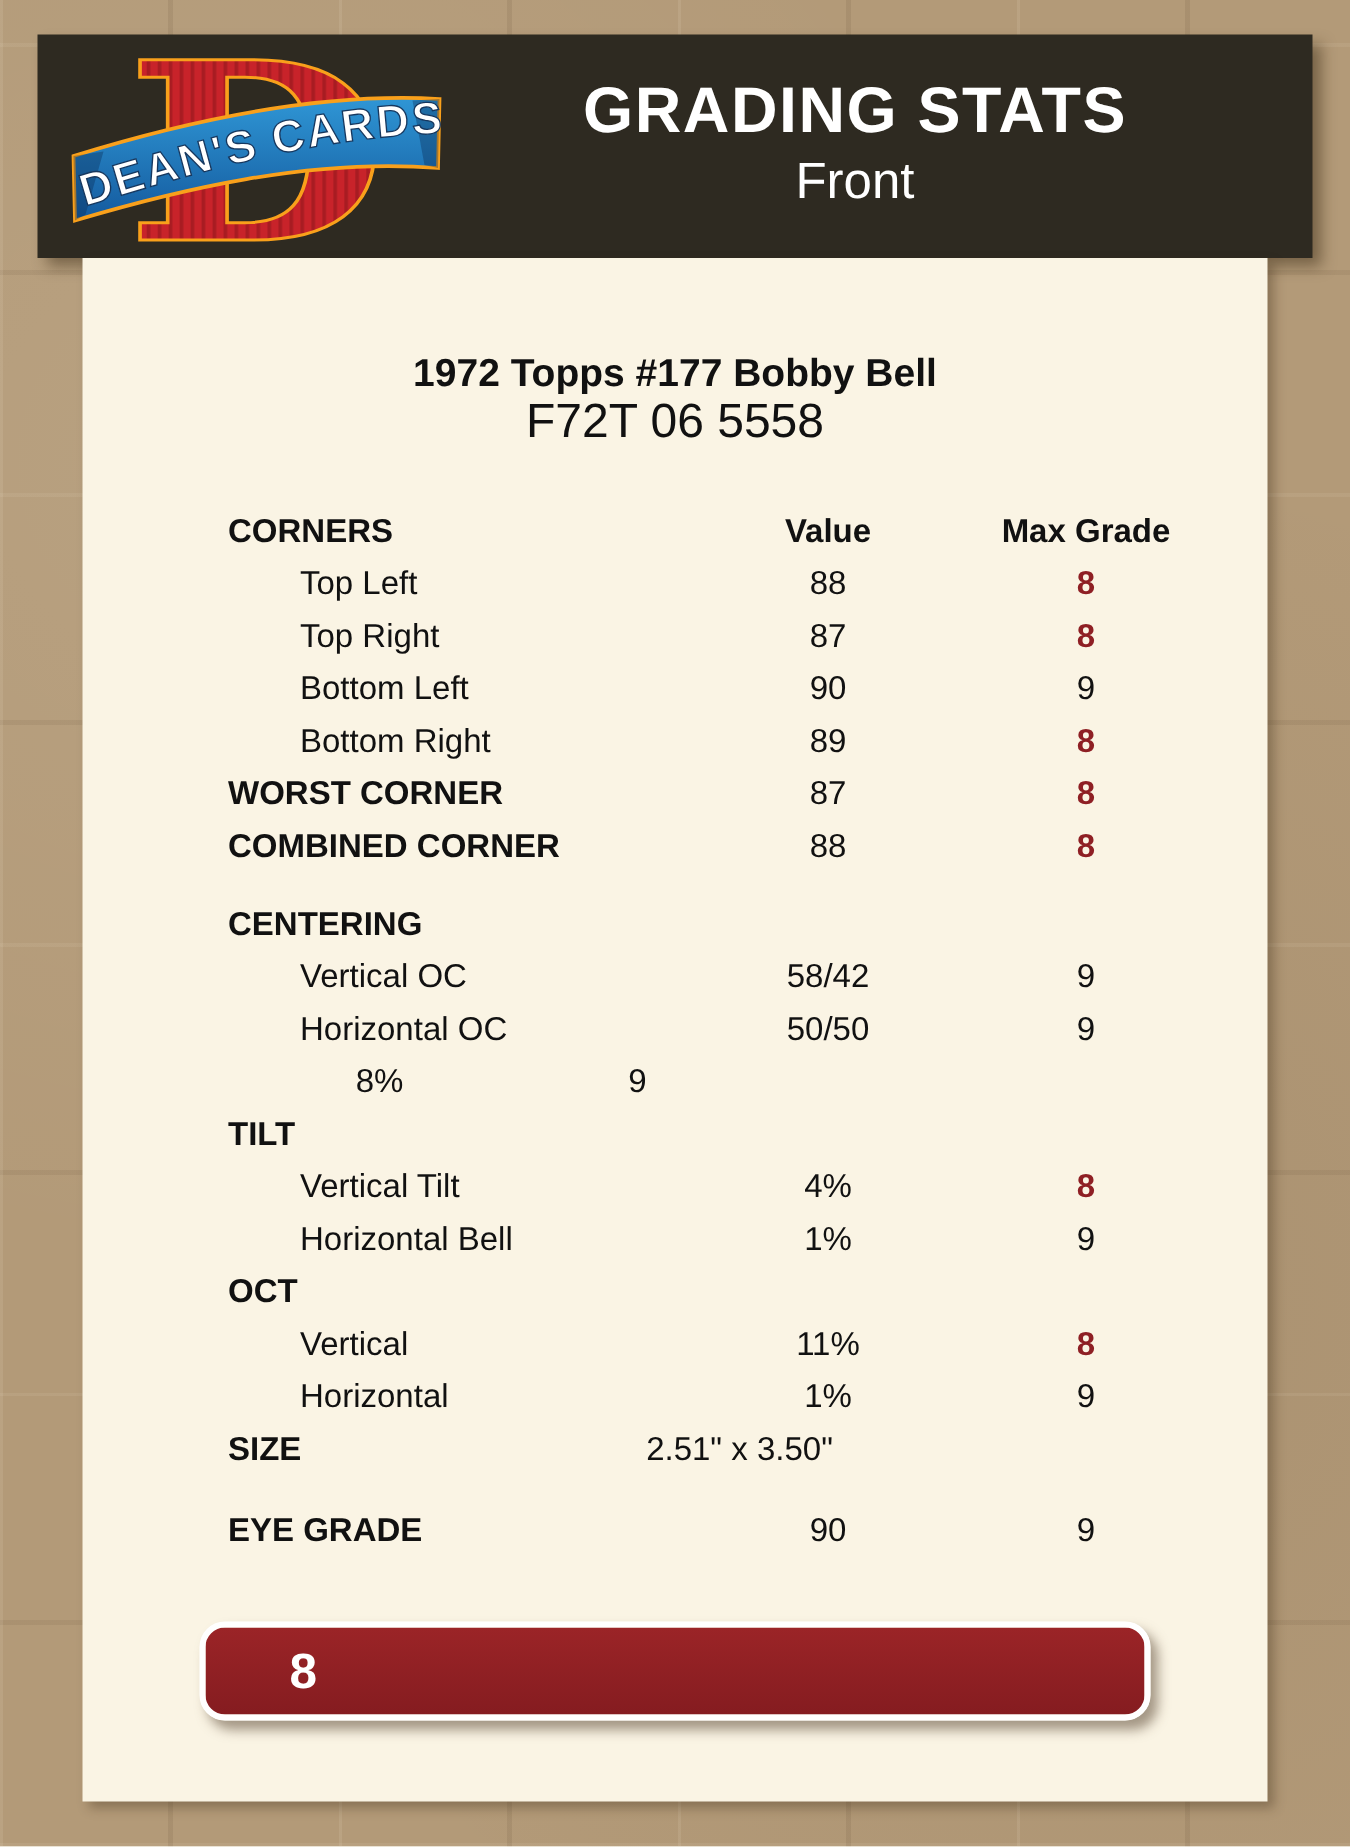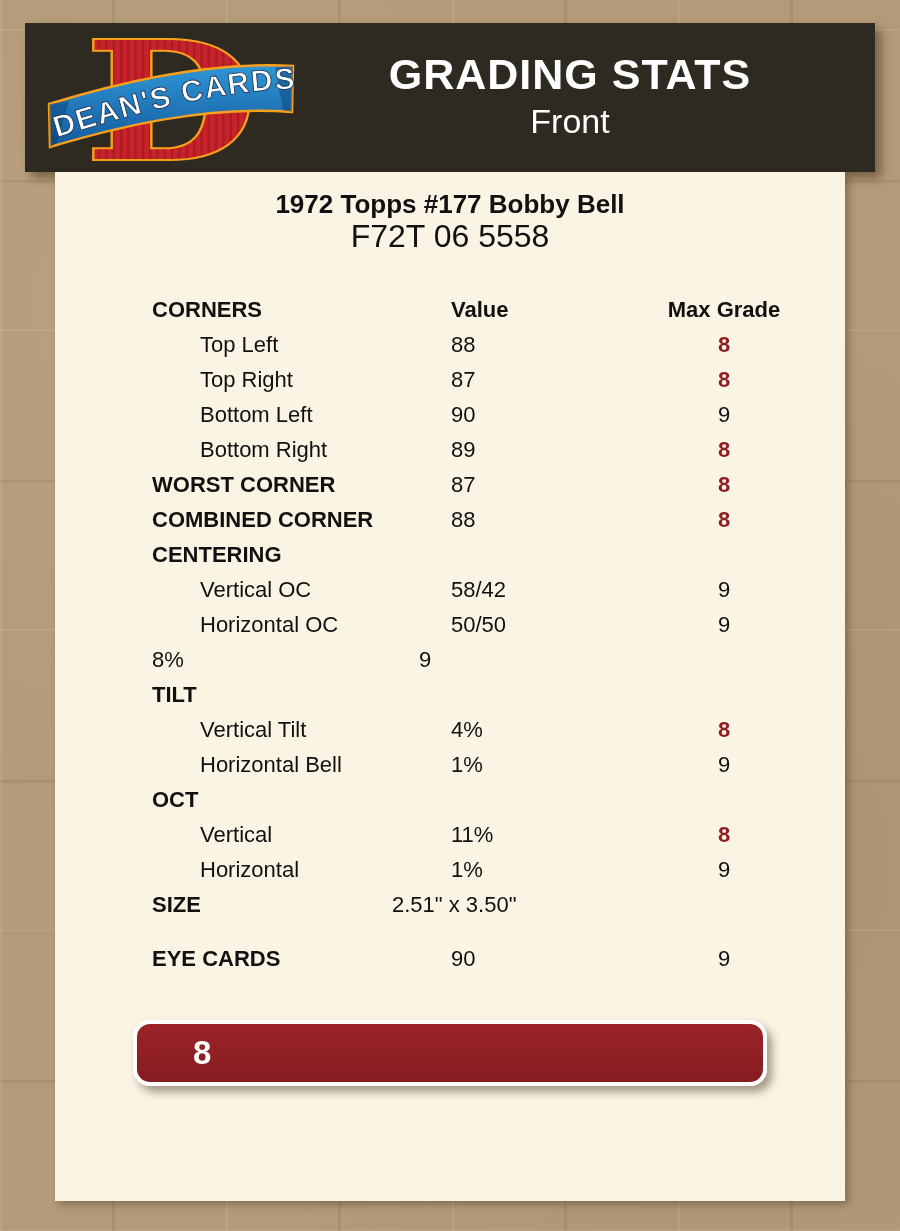--- a/index.html
+++ b/index.html
@@ -33,34 +33,34 @@
   .logo svg{display:block;width:100%;height:100%;}
   .header-text{
     position:absolute;left:250px;right:10px;top:50%;
     transform:translateY(-52%);
     text-align:center;color:#ffffff;
   }
   .header-title{font-size:43px;line-height:50px;letter-spacing:1px;font-weight:700;}
   .header-subtitle{font-size:34px;line-height:44px;font-weight:400;}
   .panel{
     position:absolute;left:55px;top:172px;width:790px;height:1029px;
-    box-sizing:border-box;padding-top:16px;
+    box-sizing:border-box;padding-top:60px;
     background:#faf4e4;
     box-shadow:4px 4px 7px rgba(60,44,22,0.35);
   }
   .card-title{margin:0;text-align:center;font-size:26px;font-weight:bold;color:#111;line-height:32px;}
   .card-code{text-align:center;font-size:32px;color:#111;line-height:32px;}
   .table{margin:40px 0 0 97px;width:643px;}
   .row{display:flex;align-items:center;height:35px;font-size:22px;color:#111;}
-  .row.spaced-sm{}
+  .row.spaced-sm{margin-top:17px;}
   .row.spaced-md{margin-top:19px;}
   .label{width:299px;}
   .label.indent{padding-left:48px;box-sizing:border-box;}
   .bold{font-weight:bold;}
-  .value{width:202px;text-align:left;}
+  .value{width:202px;text-align:center;}
   .value.wide{transform:translateX(-59px);white-space:nowrap;}
   .max{width:142px;text-align:center;}
   .max.red{color:#8e1f24;font-weight:bold;}
   .final-grade{
     margin:44px auto 0;width:500px;height:58px;
     border:4px solid #ffffff;border-radius:17px;
     background:linear-gradient(#9b2427,#851c20);
     box-shadow:5px 6px 8px rgba(80,60,40,0.5);
     display:flex;align-items:center;justify-content:space-between;
     padding:0 70px 0 56px;
@@ -208,21 +208,21 @@
     <span class="max">9</span>
   </div>
 
   <div class="row">
     <span class="label bold">SIZE</span>
     <span class="value wide">2.51" x 3.50"</span>
     <span class="max"></span>
   </div>
 
   <div class="row spaced-md">
-    <span class="label bold">EYE CARDS</span>
+    <span class="label bold">EYE GRADE</span>
     <span class="value">90</span>
     <span class="max">9</span>
   </div>
 </div>
 
     <div class="final-grade">
       <span>8</span>
     </div>
   </div>
 

